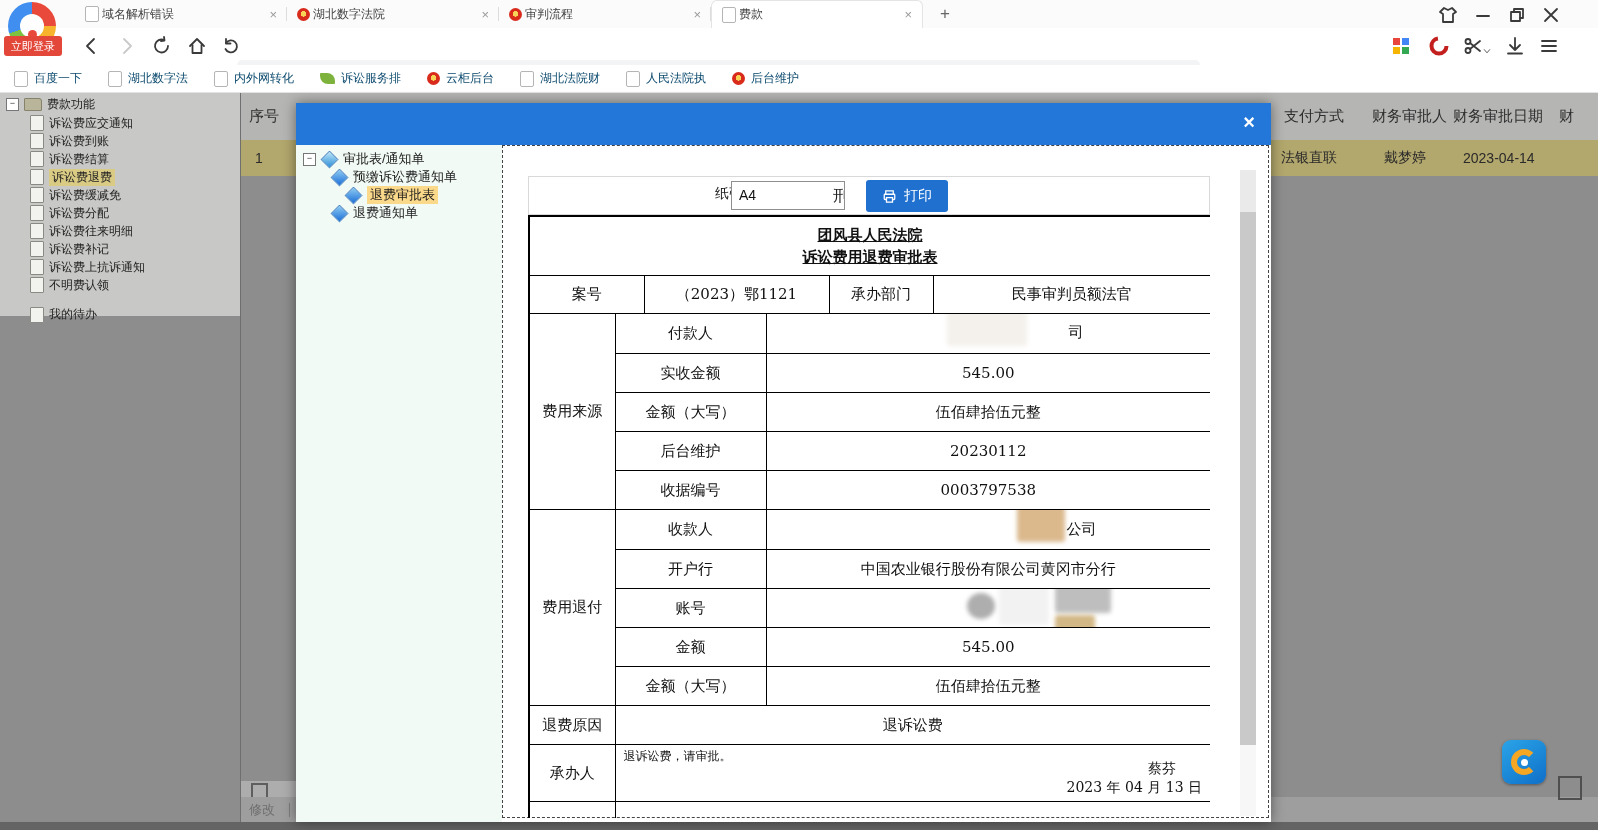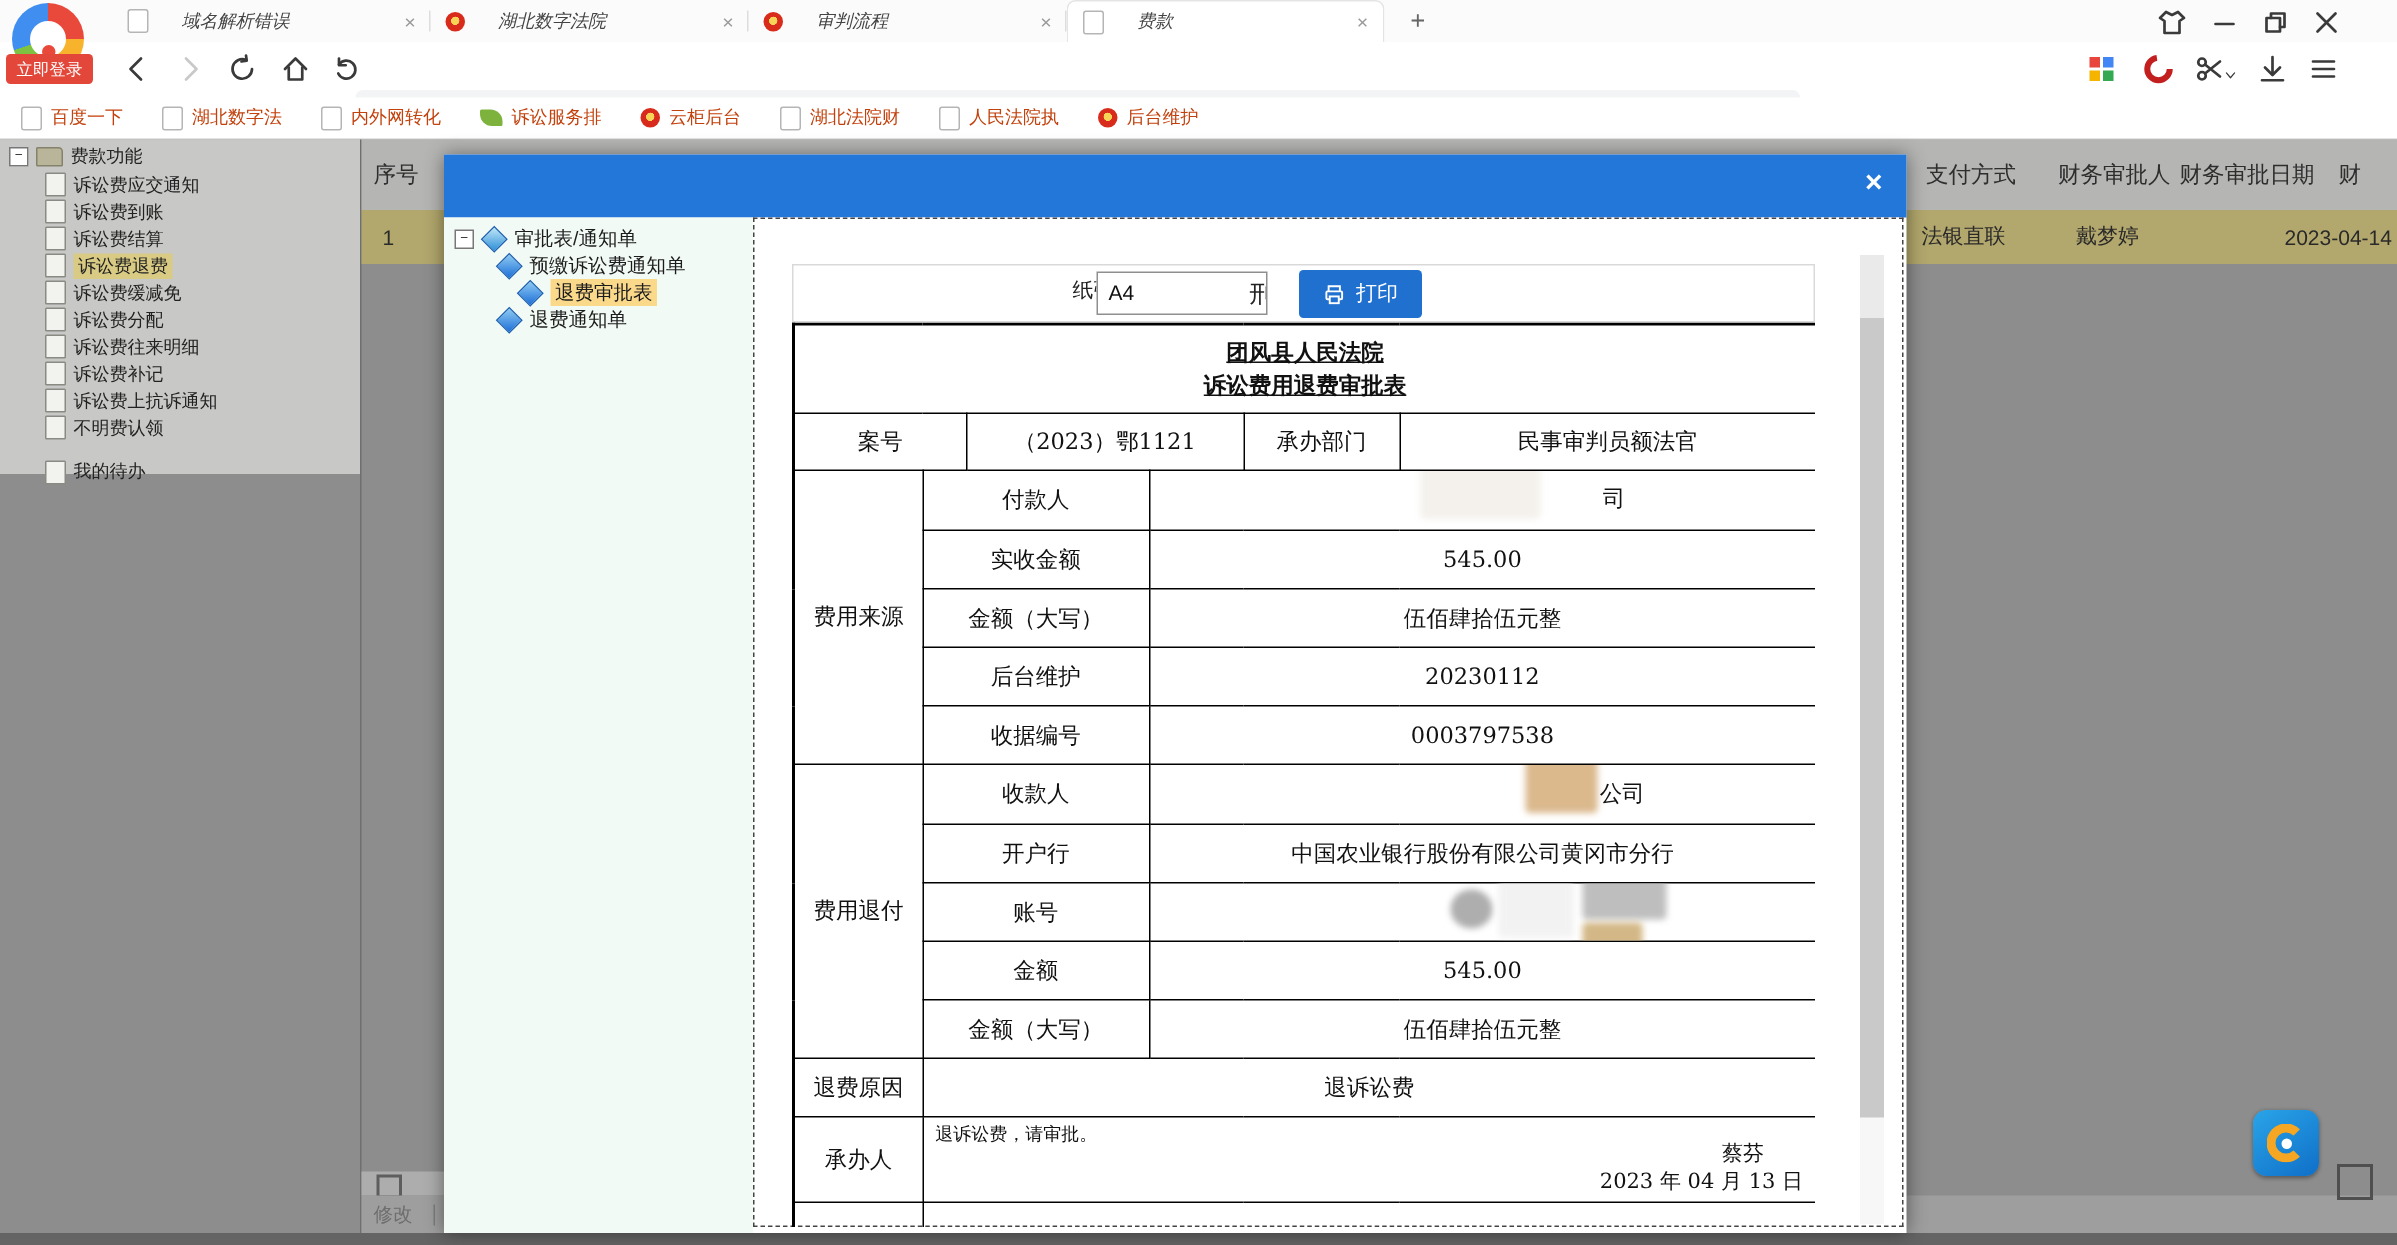--- a/index.html
+++ b/index.html
@@ -1,43 +1,43 @@
 <!DOCTYPE html>
 <html><head>
 <meta charset="utf-8">
 <style>
   html,body{margin:0;padding:0;background:#dcdcdc;}
   #screen{position:relative;width:1598px;height:830px;overflow:hidden;
     font-family:"Liberation Sans",sans-serif;background:#fff;}
   .abs{position:absolute;}
   
   #tabbar{left:0;top:0;width:1598px;height:28px;background:#fbfbfb;border-bottom:1px solid #ececec;}
-  .tab{position:absolute;top:0;height:28px;display:flex;align-items:center;gap:22px;
-       padding:0 10px;box-sizing:border-box;font-size:12px;color:#444;font-style:italic;}
+  .tab{position:absolute;top:0;height:28px;display:flex;align-items:center;gap:3px;
+       padding:0 10px;box-sizing:border-box;font-size:12px;color:#444;}
   .tab .sep{position:absolute;right:0;top:7px;height:14px;width:1px;background:#ddd;}
   .tab.active{background:#fff;border:1px solid #e4e4e4;border-bottom:none;border-radius:6px 6px 0 0;align-items:center;}
   .tab .close{color:#999;font-size:13px;margin-left:auto;}
   .favicon-page{width:12px;height:14px;border:1px solid #b5b5b5;border-radius:2px;background:#fff;flex:none;}
   .favicon-emblem{width:13px;height:13px;border-radius:50%;flex:none;
        background:radial-gradient(circle at 50% 45%, #f7d358 0 28%, #d92b1c 30% 100%);}
   #navbar{left:0;top:28px;width:1598px;height:37px;background:#fff;}
   .navic{position:absolute;top:7px;width:22px;height:22px;}
   svg.ln{width:100%;height:100%;fill:none;stroke:#3a3a3a;stroke-width:1.8;stroke-linecap:round;stroke-linejoin:round;}
   svg.ln.dis{stroke:#c9c9c9;}
   #addressbar{left:237px;top:32px;width:963px;height:28px;background:#f3f4f5;border-radius:5px;
       display:flex;align-items:center;font-size:14px;color:#8a8a8a;}
   #addressbar .host{color:#111;font-weight:bold;}
   #logo360{left:8px;top:2px;width:48px;height:48px;border-radius:50%;
       background:conic-gradient(#e9493b 0 25%,#f7b32b 25% 45%,#7ec242 45% 70%,#3f8ef0 70% 100%);}
   #logo360 .hole{position:absolute;left:12px;top:12px;width:24px;height:24px;border-radius:50%;background:#fff;}
   #logo360 .dot{position:absolute;left:20px;top:28px;width:9px;height:9px;border-radius:50%;background:#e9493b;}
   #loginbadge{left:4px;top:36px;width:58px;height:20px;background:#e2473a;color:#fff;font-size:11px;
       border-radius:3px;display:flex;align-items:center;justify-content:center;}
   #bookmarks{left:0;top:65px;width:1598px;height:28px;background:#fff;border-bottom:1px solid #e3e3e3;
-      display:flex;align-items:center;gap:26px;padding-left:14px;box-sizing:border-box;font-size:12px;color:#c2410c;}
+      display:flex;align-items:center;gap:26px;padding-left:14px;box-sizing:border-box;font-size:12px;color:#0c4a6e;}
   .bm{display:flex;align-items:center;gap:6px;}
   .bm-leaf{width:15px;height:11px;background:#7db33c;border-radius:1px 8px 1px 8px;flex:none;}
   
   #content{left:0;top:93px;width:1598px;height:737px;background:#8d8d8d;}
   #treepanel{left:0;top:93px;width:240px;height:223px;background:#c8c8c6;font-size:12px;color:#222;}
   .t-row{position:absolute;left:6px;height:18px;display:flex;align-items:center;gap:5px;}
   .pgicon{width:12px;height:14px;background:#f2f2ee;border:1px solid #8a8a84;border-radius:1px;flex:none;}
   .expand{width:11px;height:11px;background:#fff;border:1px solid #777;font-size:9px;line-height:9px;
       text-align:center;color:#333;flex:none;}
   .folder{width:16px;height:11px;background:#b9b59a;border:1px solid #85826b;border-radius:1px 3px 1px 1px;flex:none;}
@@ -324,21 +324,21 @@
     <span class="bgcell hdrtxt" style="left:8px;">序号</span>
     <span class="bgcell hdrtxt" style="left:1043px;">支付方式</span>
     <span class="bgcell hdrtxt" style="left:1131px;">财务审批人</span>
     <span class="bgcell hdrtxt" style="left:1212px;">财务审批日期</span>
     <span class="bgcell hdrtxt" style="left:1318px;">财</span>
   </div>
   <div class="abs" id="bg-row">
     <span class="bgcell" style="left:14px;">1</span>
     <span class="bgcell" style="left:1040px;">法银直联</span>
     <span class="bgcell" style="left:1143px;">戴梦婷</span>
-    <span class="bgcell" style="left:1282px;">2023-04-14</span>
+    <span class="bgcell" style="left:1222px;">2023-04-14</span>
   </div>
 
   <div class="abs" id="hscroll-sliver"></div>
   <div class="abs" id="hscroll-box"></div>
   <div class="abs" id="footerbar">
     <span>修改</span>
     <span class="vsep"></span>
     <span class="strong">查看</span>
     <span>删除</span>
     <span>退费申请</span>

